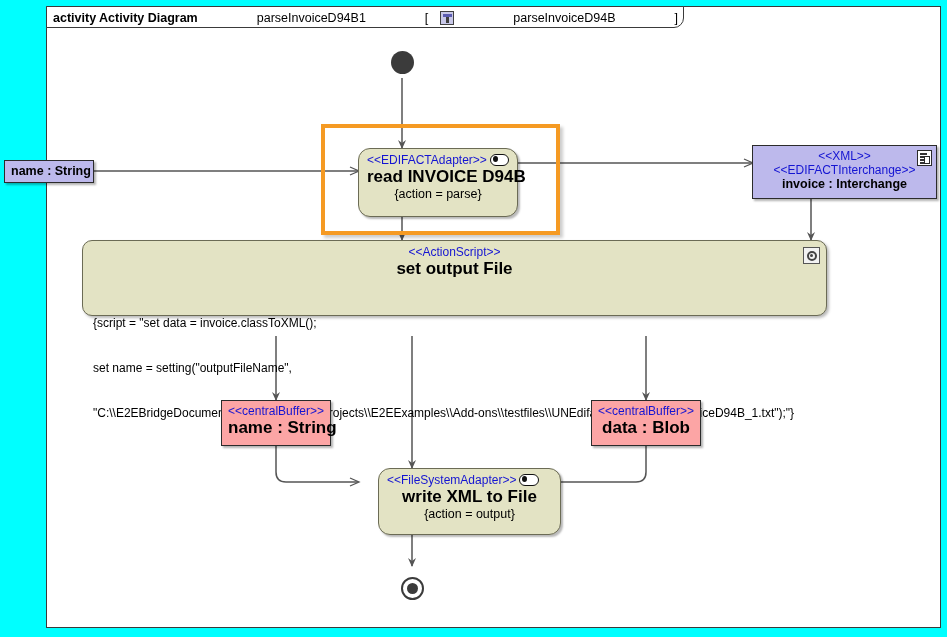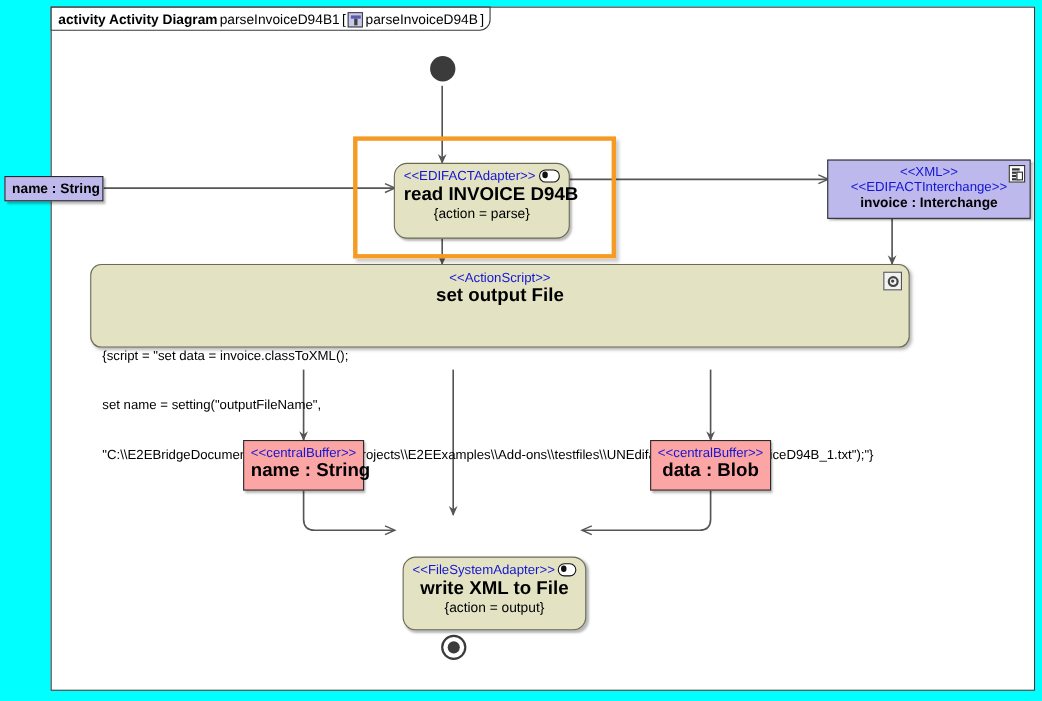--- a/index.html
+++ b/index.html
@@ -41,24 +41,24 @@
     border: 1px solid #3a3a3a;
     border-bottom: 1px solid #3a3a3a;
     box-sizing: border-box;
     padding: 2px 5px 0 6px;
     white-space: nowrap;
     font-size: 12.5px;
     color: #000;
     border-radius: 0 0 10px 0;
     display: flex;
     align-items: center;
-    gap: 2px;
+    gap: 12px;
   }
   .frame-tab .kw { font-weight: bold; }
-  .frame-tab .nm { font-weight: normal; }
+  .frame-tab .nm { font-weight: normal; margin-left: 47px; }
 
   .tab-icon {
     display: inline-block;
     width: 14px;
     height: 14px;
     position: relative;
     vertical-align: middle;
     background: #c8c8e8;
     border: 1px solid #404040;
     box-sizing: border-box;
@@ -369,21 +369,21 @@
   <div class="node buffer" style="left:221px; top:400px; width:110px; height:46px;">
     <div class="stereo">&lt;&lt;centralBuffer&gt;&gt;</div>
     <div class="nodename">name : String</div>
   </div>
 
   <div class="node buffer" style="left:591px; top:400px; width:110px; height:46px;">
     <div class="stereo">&lt;&lt;centralBuffer&gt;&gt;</div>
     <div class="nodename">data : Blob</div>
   </div>
 
-  <div class="node action" style="left:366px; top:468px; width:167px; height:67px;margin-top:38px;">
+  <div class="node action" style="left:378px; top:468px; width:183px; height:67px;">
     <div class="stereo-row">
       <span class="stereo">&lt;&lt;FileSystemAdapter&gt;&gt;</span>
       <span class="adapter-glyph"></span>
     </div>
     <div class="nodename">write XML to File</div>
     <div class="constraint">{action = output}</div>
   </div>
 
 </div>
 

